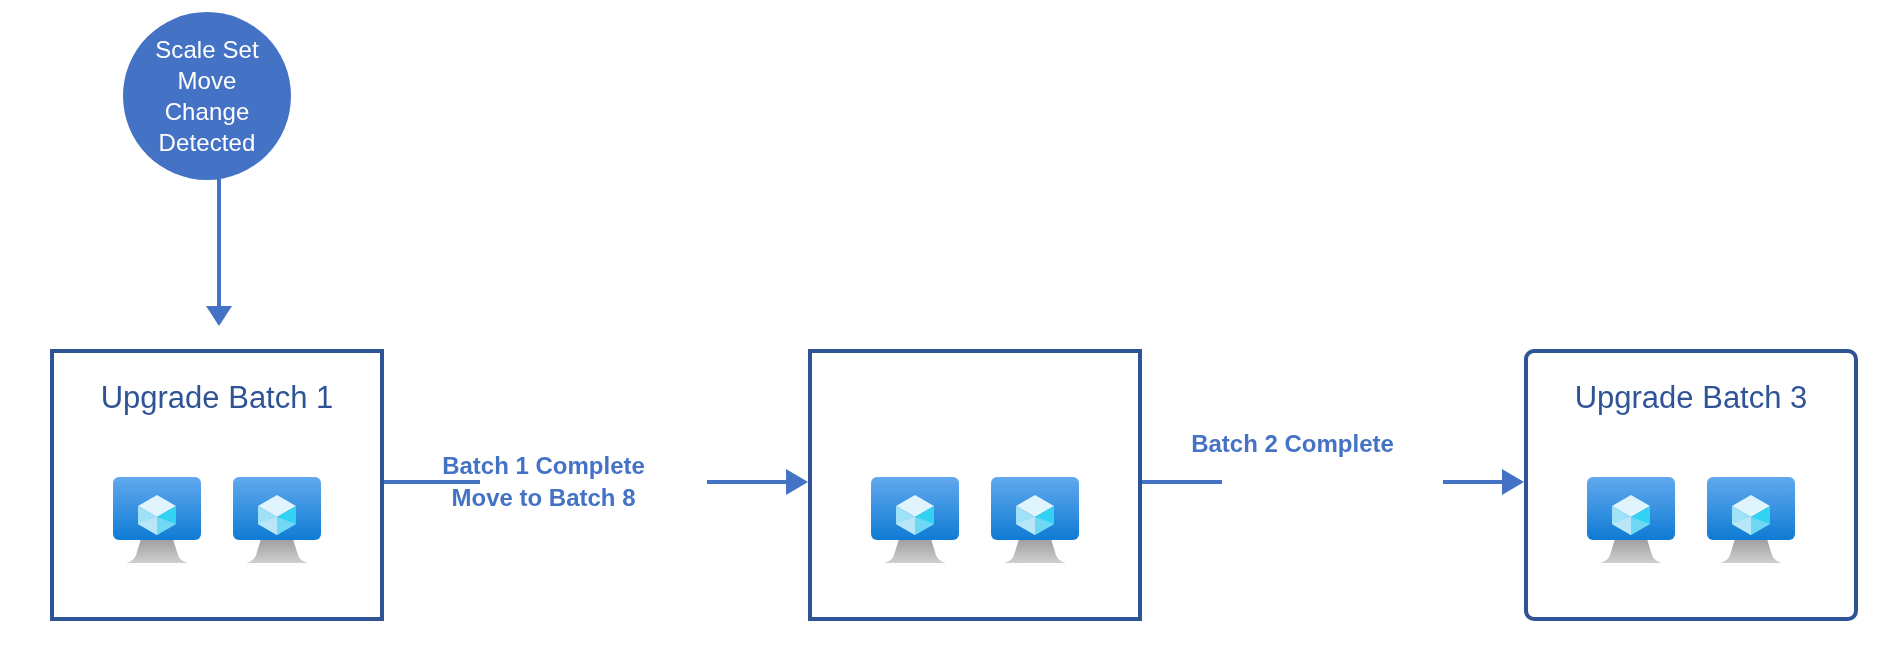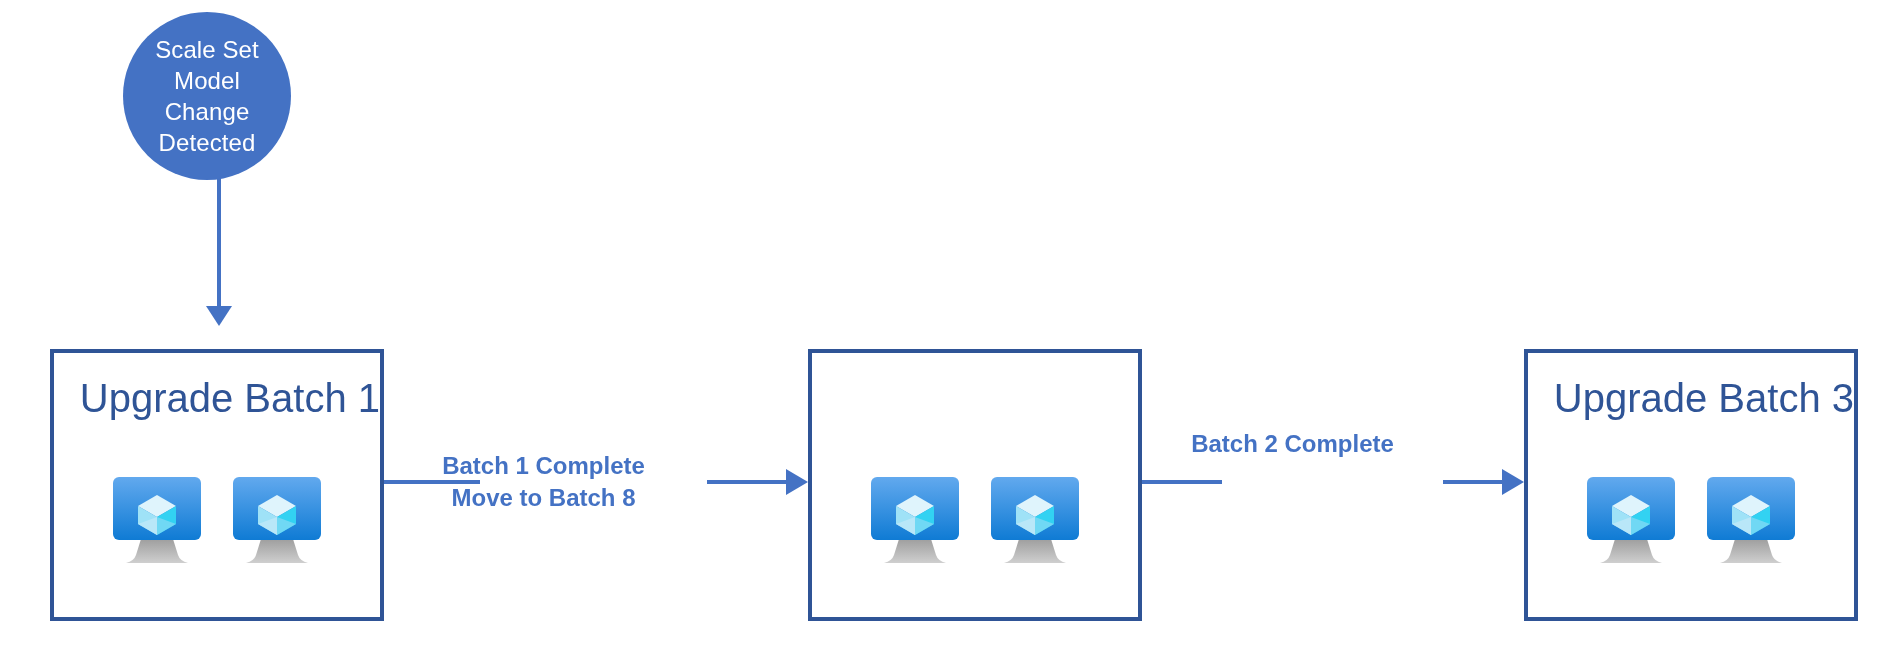--- a/index.html
+++ b/index.html
@@ -78,23 +78,23 @@
     position: absolute;
     box-sizing: border-box;
     border: 4px solid #2F5496;
     background: #ffffff;
   }
   .batch-title {
     position: absolute;
     top: 26px;
     left: 0;
     right: 0;
-    text-align: right;
+    text-align: center;
     color: #2F5496;
-    font-size: 40px;
+    font-size: 31px;
     line-height: 38px;
     white-space: nowrap;
   }
   .vm-row {
     position: absolute;
     top: 120px;
     left: 0;
     right: 0;
     display: flex;
     justify-content: center;
@@ -104,21 +104,21 @@
   
   .vm-icon { width: 92px; height: 92px; display: block; }
 </style>
 </head>
 <body>
 
 <div id="canvas">
 
   <div class="trigger-circle">
     <span class="line">Scale Set</span>
-    <span class="line">Model</span>
+    <span class="line">Move</span>
     <span class="line">Change</span>
     <span class="line">Detected</span>
   </div>
 
   <div class="v-arrow-line" style="left:217px; top:178px; width:4px; height:130px;"></div>
   <div class="v-arrow-head" style="left:206px; top:306px;"></div>
 
   <div class="batch-box" style="left:50px; top:349px; width:334px; height:272px;">
     <div class="batch-title">Upgrade Batch 1</div>
     <div class="vm-row">
@@ -200,21 +200,21 @@
     </div>
   </div>
 
   <div class="h-arrow-line" style="left:1142px; top:480px; width:80px;"></div>
   <div class="h-arrow-line" style="left:1443px; top:480px; width:60px;"></div>
   <div class="h-arrow-head" style="left:1502px; top:469px;"></div>
   <div class="arrow-label" style="left:1155px; top:428px; width:275px;">
     <span class="line">Batch 2 Complete</span>
   </div>
 
-  <div class="batch-box" style="left:1524px; top:349px; width:334px; height:272px;">
+  <div class="batch-box" style="left:1524px; top:349px; width:334px; height:272px;border-radius:10px;">
     <div class="batch-title">Upgrade Batch 3</div>
     <div class="vm-row">
       <span>
         <svg class="vm-icon" viewBox="0 0 92 92" xmlns="http://www.w3.org/2000/svg">
           <path d="M30 66 h32 l5 16 q2 6 10 8 h-62 q8 -2 10 -8 z" fill="url(#std1)"></path>
           <rect x="2" y="4" width="88" height="63" rx="6" fill="url(#scr1)"></rect>
           <g>
             <polygon points="46,22 65,33 46,44 27,33" fill="#DFF4FC"></polygon>
             <polygon points="27,33 46,44 46,62 27,51" fill="#9FE2F7"></polygon>
             <polygon points="65,33 46,44 46,62 65,51" fill="#32D2F2"></polygon>

